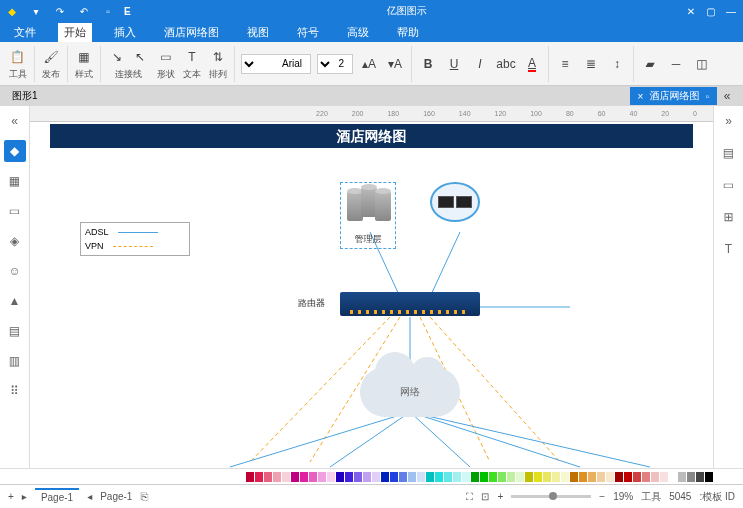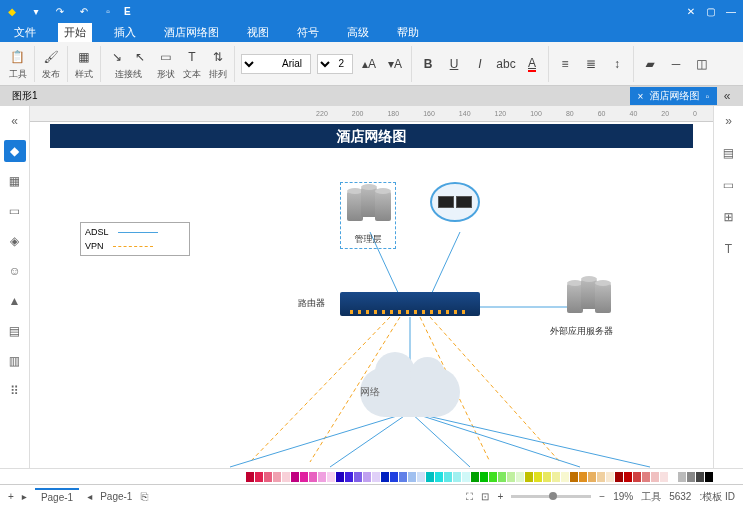--- a/index.html
+++ b/index.html
@@ -79,20 +79,21 @@
 
 <div class="titlebar">
   <div class="titlebar-left">
     <span style="color:#fff;font-weight:bold;">E</span>
     <span class="win-btn">▫</span>
     <span class="win-btn">↶</span>
     <span class="win-btn">↷</span>
     <span class="win-btn">▾</span>
     <span class="win-btn" style="color:#ffd700;">◆</span>
   </div>
+  <div style="flex:1;text-align:center;">亿图图示</div>
   <div class="titlebar-right">
     <span class="win-btn">—</span>
     <span class="win-btn">▢</span>
     <span class="win-btn">✕</span>
   </div>
 </div>
 
 <div class="menubar">
   <span class="menu-item">文件</span>
   <span class="menu-item active">开始</span>
@@ -268,32 +269,24 @@
           <div class="monitor"></div>
             <div class="monitor"></div>
         </div>
       </div>
 
       <div class="node" style="top:170px;left:310px;">
         <div class="router"></div>
       </div>
       <div class="node" style="top:175px;left:268px;">路由器</div>
 
-      <div class="node" style="top:155px;left:520px;">
-        <div class="server-stack">
-          <div class="server-cyl" style="left:4px;top:6px;"></div>
-          <div class="server-cyl" style="left:18px;top:2px;"></div>
-          <div class="server-cyl" style="left:32px;top:6px;"></div>
-        </div>
-        <div class="node-label">外部应用服务器</div>
-      </div>
 
       <div class="node" style="top:245px;left:330px;">
         <div class="cloud"></div>
-        <div style="position:absolute;top:18px;left:0;right:0;text-align:left;font-size:10px;color:#666;">网络</div>
+        <div style="position:absolute;top:18px;left:0;right:0;text-align:center;font-size:10px;color:#666;">网络</div>
       </div>
     </div>
   </div>
 
   <div class="right-sidebar">
     <span class="side-btn">«</span>
     <span class="side-btn">▤</span>
     <span class="side-btn">▭</span>
     <span class="side-btn">⊞</span>
     <span class="side-btn">T</span>
@@ -359,21 +352,21 @@
   <div class="status-left">
     <span>⎘</span>
     <span>Page-1</span>
     <span>◂</span>
     <span style="border-top:2px solid #1a7bd8;padding:2px 6px;">Page-1</span>
     <span>▸</span>
     <span>+</span>
   </div>
   <div class="status-right">
     <span>模板 ID:</span>
-    <span>5632</span>
+    <span>5045</span>
     <span>工具</span>
     <span>19%</span>
     <span>−</span>
     <div class="zoom-slider">
         <div class="zoom-thumb"></div>
       </div>
     <span>+</span>
     <span>⊡</span>
     <span>⛶</span>
   </div>

